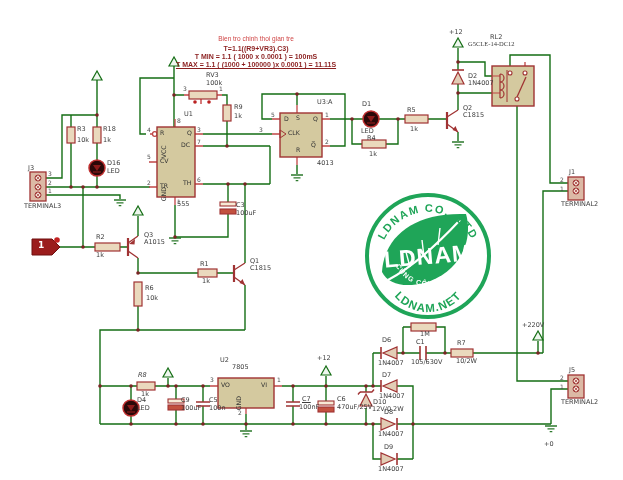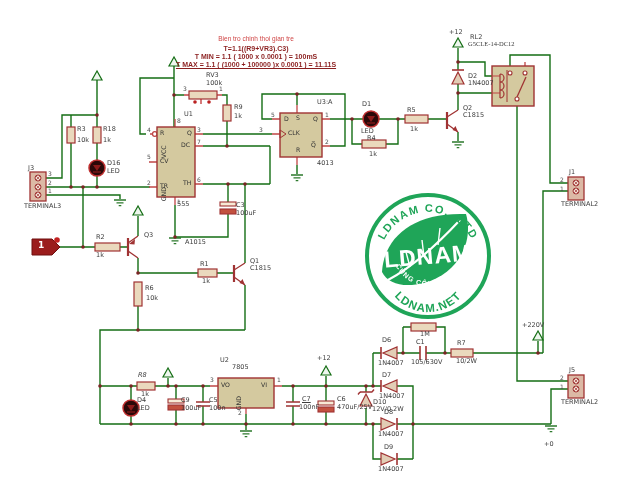--- a/index.html
+++ b/index.html
@@ -374,32 +374,32 @@
       <span class="lbl" style="left: 362px; top: 101px;">D1</span>
       <span class="lbl" style="left: 361px; top: 128px;">LED</span>
       <span class="lbl" style="left: 367px; top: 135px;">R4</span>
       <span class="lbl" style="left: 369px; top: 151px;">1k</span>
       <span class="lbl" style="left: 407px; top: 107px; text-align: center;">R5</span>
       <span class="lbl" style="left: 410px; top: 126px;">1k</span>
       <span class="lbl" style="left: 463px; top: 105px;">Q2</span>
       <span class="lbl" style="left: 463px; top: 112px;">C1815</span>
       <span class="lbl" style="left: 468px; top: 73px;">D2</span>
       <span class="lbl" style="left: 468px; top: 80px;">1N4007</span>
-      <span class="lbl" style="left: 470px; top: 34px;">RL2</span>
+      <span class="lbl" style="left: 490px; top: 34px;">RL2</span>
       <span class="lbl" style="left: 468px; top: 41px; font-family: Liberation Serif, serif;">G5CLE-14-DC12</span>
       <span class="lbl net" style="left: 449px; top: 29px;">+12</span>
       <span class="lbl" style="left: 569px; top: 169px;">J1</span>
       <span class="lbl" style="left: 561px; top: 201px;">TERMINAL2</span>
       <span class="lbl pin" style="left: 560px; top: 177px;">2</span>
       <span class="lbl pin" style="left: 560px; top: 186px;">1</span>
       <span class="lbl flag" style="left: 38px; top: 241px;">1</span>
       <span class="lbl" style="left: 96px; top: 234px;">R2</span>
       <span class="lbl" style="left: 96px; top: 252px;">1k</span>
       <span class="lbl" style="left: 144px; top: 232px;">Q3</span>
-      <span class="lbl" style="left: 144px; top: 239px; margin-left: 41px;">A1015</span>
+      <span class="lbl" style="left: 144px; top: 239px;">A1015</span>
       <span class="lbl" style="left: 200px; top: 261px;">R1</span>
       <span class="lbl" style="left: 202px; top: 278px;">1k</span>
       <span class="lbl" style="left: 250px; top: 258px;">Q1</span>
       <span class="lbl" style="left: 250px; top: 265px;">C1815</span>
       <span class="lbl" style="left: 145px; top: 285px;">R6</span>
       <span class="lbl" style="left: 146px; top: 295px;">10k</span>
       <span class="lbl" style="left: 138px; top: 372px; font-style: italic;">R8</span>
       <span class="lbl" style="left: 141px; top: 391px;">1k</span>
       <span class="lbl" style="left: 137px; top: 397px;">D4</span>
       <span class="lbl" style="left: 137px; top: 405px;">LED</span>

